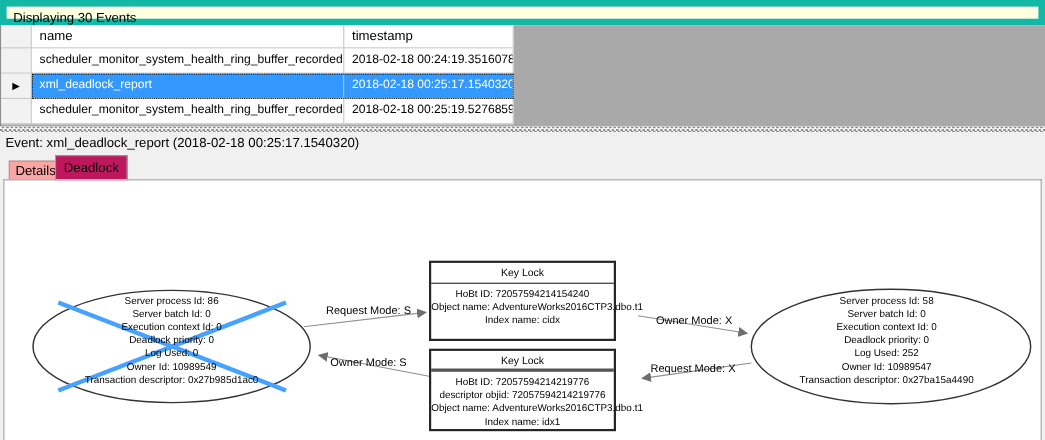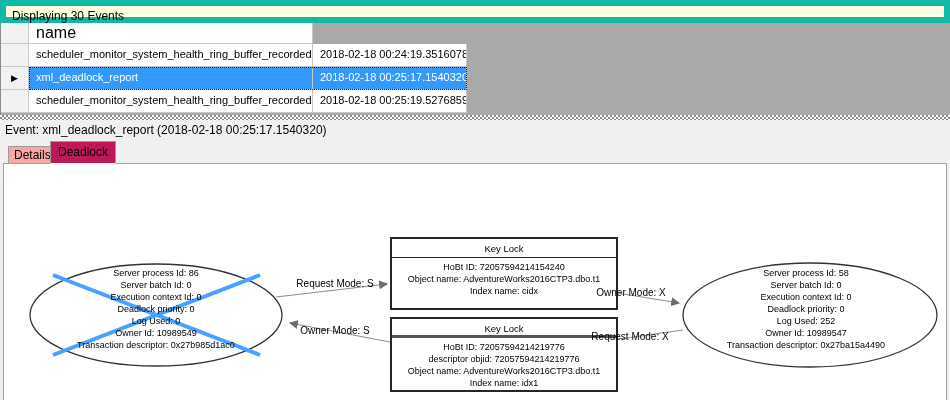--- a/index.html
+++ b/index.html
@@ -29,21 +29,21 @@
     font-size:9px;color:#000;flex:0 0 28px;
   }
   .g-data{display:flex;}
   .g-cell{
     background:#FFFFFF;border-right:1px solid #C8C8C8;border-bottom:1px solid #C8C8C8;
     font-size:11px;line-height:21px;padding-left:7px;
     white-space:nowrap;overflow:hidden;
   }
   .col-name{width:284px;}
   .col-ts{width:154px;}
-  .g-header .g-cell{font-size:16px;background:#FFFFFF;}
+  .g-header .g-cell{font-size:12px;background:#FFFFFF;}
   .g-header{height:21px;}
   .g-header .g-cell{line-height:19px;}
   .g-body-row{height:23px;}
   .g-row.sel .g-cell{background:#3399FF;color:#FFFFFF;}
   .g-row.sel .g-data{outline:1px dotted #1A1A1A;outline-offset:-1px;}
 
   
   .splitter{
     position:absolute;top:115px;left:0;width:950px;height:5px;
     background:#FFFFFF;
@@ -77,21 +77,21 @@
   .gsvg{position:absolute;left:0;top:0;width:942px;height:235px;}
 
   .node-text{
     position:absolute;width:240px;text-align:center;
     font-size:9px;line-height:12px;color:#000;
   }
   .nt-left{left:32px;top:103px;}
   .nt-right{left:682px;top:103px;}
 
   .lockbox{
-    position:absolute;left:386px;width:228px;background:#FFFFFF;
+    position:absolute;left:386px;width:170px;background:#FFFFFF;
     border:2px solid #262626;
   }
   .lb-top{top:73px;height:73px;}
   .lb-bottom{top:153px;height:75px;}
   .lb-title{
     height:19px;line-height:19px;text-align:center;font-size:9.5px;
     border-bottom:1px solid #262626;
   }
   .lb-bottom .lb-title{border-bottom:3px solid #555555;}
   .lb-body{padding-top:3px;text-align:center;font-size:9px;line-height:12px;white-space:nowrap;}
@@ -108,20 +108,21 @@
 </head>
 <body>
 
 <div class="info-bar">Displaying 30 Events</div>
 
 <div class="grid-area">
   <div class="g-row g-header">
     <div class="g-rowhead"></div>
     <div class="g-data">
       <div class="g-cell col-name">name</div>
+      <div class="g-cell col-ts">timestamp</div>
     </div>
   </div>
 
   <div class="g-row g-body-row">
     <div class="g-rowhead"></div>
     <div class="g-data">
       <div class="g-cell col-name">scheduler_monitor_system_health_ring_buffer_recorded</div>
       <div class="g-cell col-ts">2018-02-18 00:24:19.3516078</div>
     </div>
   </div>

